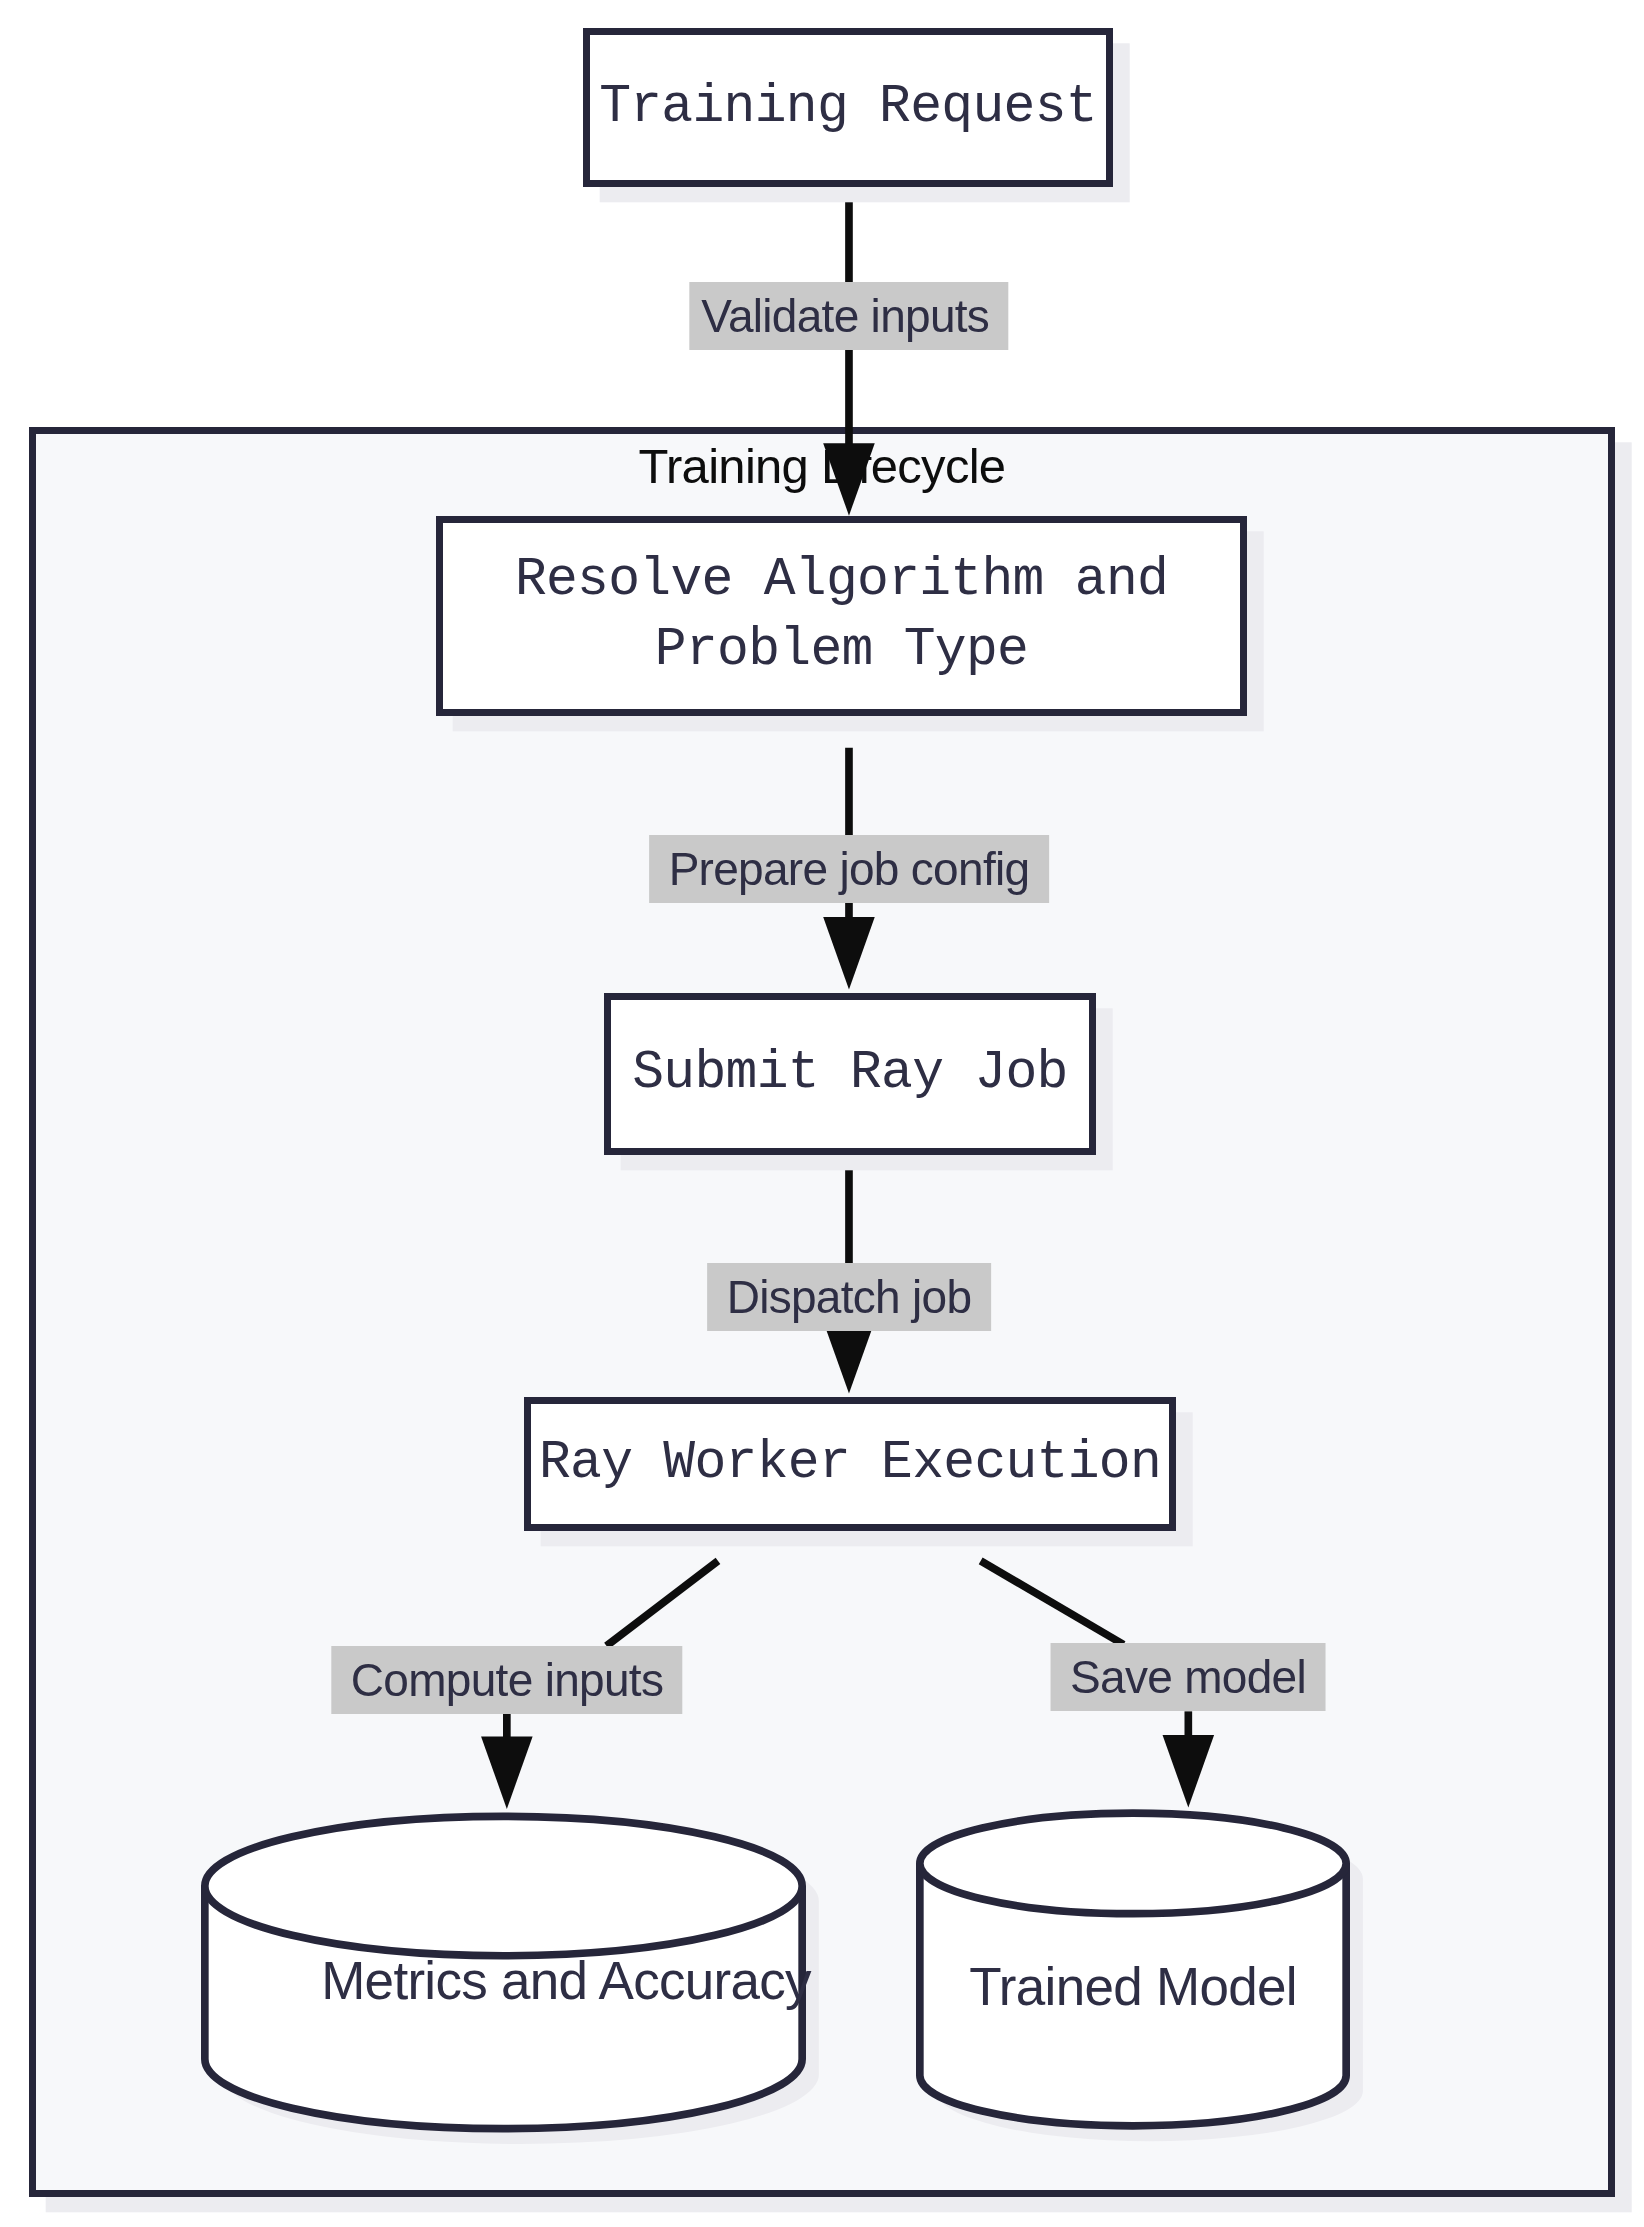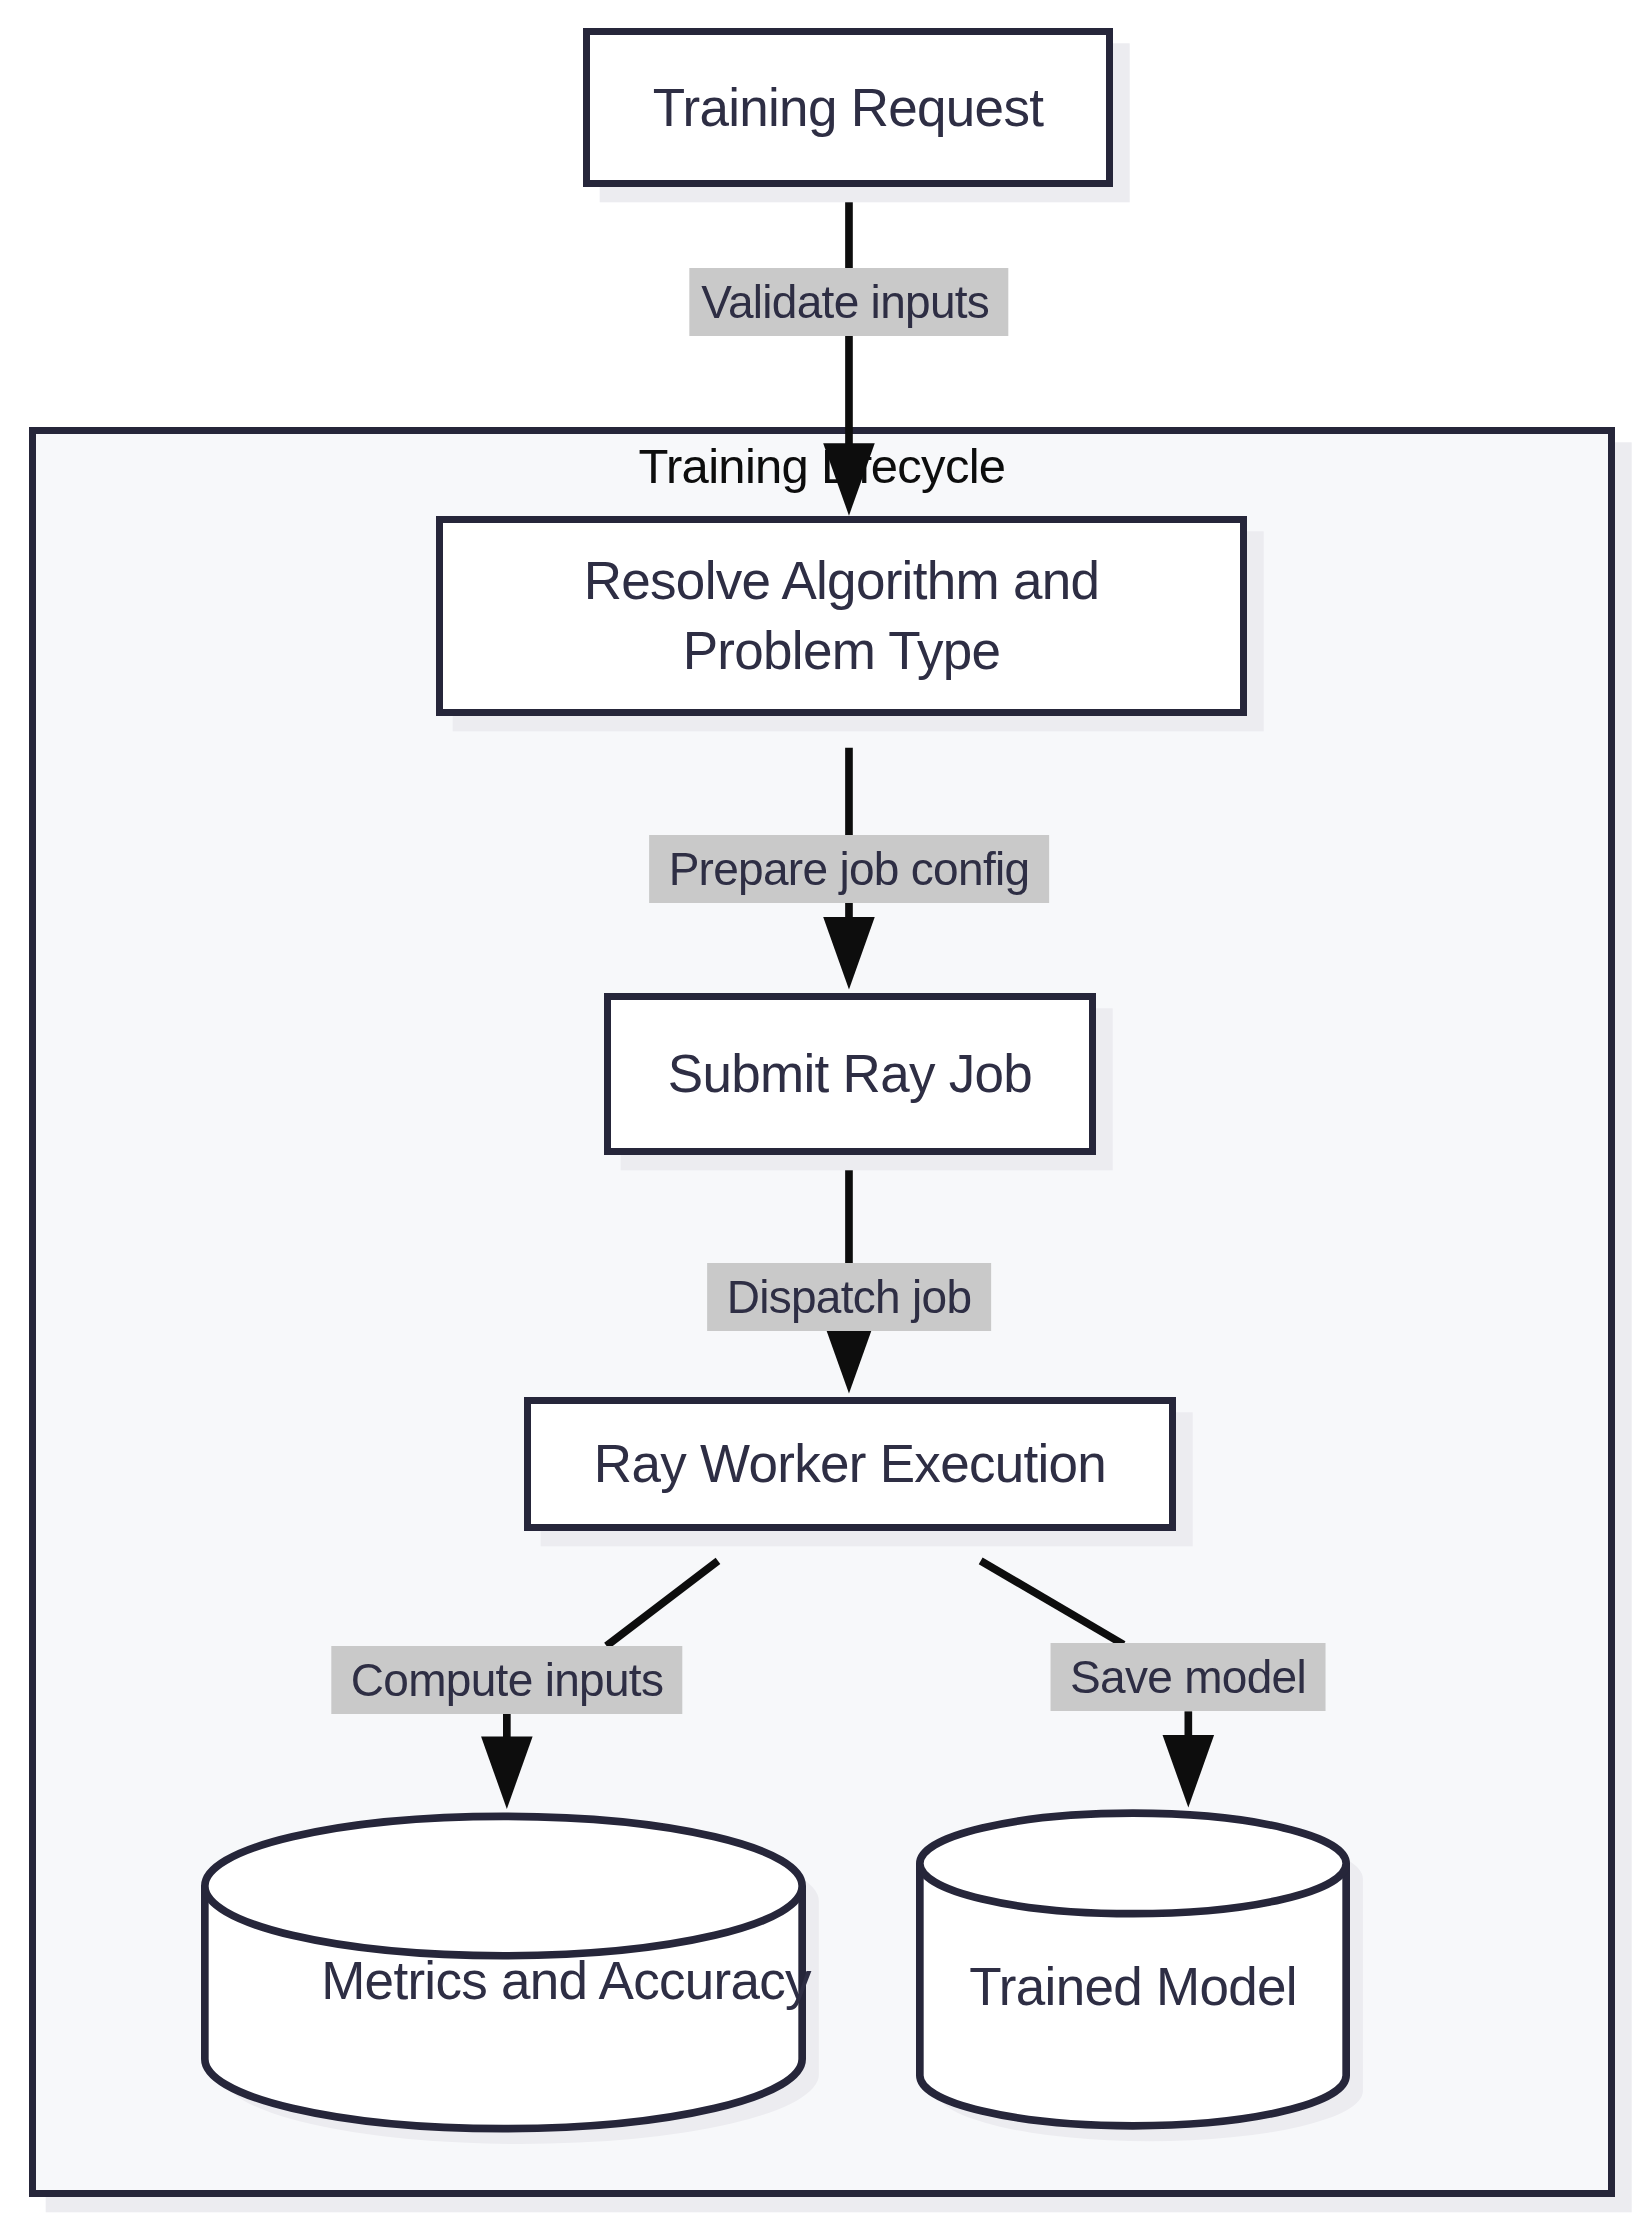--- a/index.html
+++ b/index.html
@@ -65,20 +65,21 @@
     color: #2e2e44;
     font-size: 53px;
     line-height: 1.32;
     display: flex;
     flex-direction: column;
     align-items: center;
     justify-content: center;
     text-align: center;
     box-shadow: 16.7px 15.3px 0 #ececf0;
     z-index: 5;
+    font-family: Liberation Mono, monospace;
   }
   .n1 { left: 583px;  top: 28px;   width: 530px;  height: 159px; }
   .n2 { left: 436px;  top: 516px;  width: 811px; height: 200px; }
   .n3 { left: 604px;  top: 993px; width: 492px;  height: 162px; }
   .n4 { left: 524px;  top: 1397px; width: 652px;  height: 134px; }
 
   
   .cyl { position: absolute; z-index: 5; }
   .c1 { left: 201px;  top: 1812px; width: 730px; height: 321px; }
   .c2 { left: 916px; top: 1809px; width: 434px; height: 321px; }
@@ -116,21 +117,21 @@
     </g>
     <g fill="#0d0d0d" stroke="none">
       <polygon points="1181,636 1255,636 1218,740"></polygon>
       <polygon points="1181,1316 1255,1316 1218,1420"></polygon>
       <polygon points="1181,1896 1255,1896 1218,2000"></polygon>
       <polygon points="690,2492 764,2492 727,2596"></polygon>
       <polygon points="1668,2490 1742,2490 1705,2594"></polygon>
     </g>
   </svg>
 
-  <div class="elabel" style="left:849px; top:268px;padding-left:12px;">Validate inputs</div>
+  <div class="elabel" style="left:849px; top:282px;padding-left:12px;">Validate inputs</div>
   <div class="elabel" style="left:849px; top:835px;">Prepare job config</div>
   <div class="elabel" style="left:849px; top:1263px;">Dispatch job</div>
   <div class="elabel" style="left:507px; top:1646px;">Compute inputs</div>
   <div class="elabel" style="left:1188px; top:1643px;">Save model</div>
 
   <div class="node n1">
     <span>Training Request</span>
   </div>
 
   <div class="node n2">

